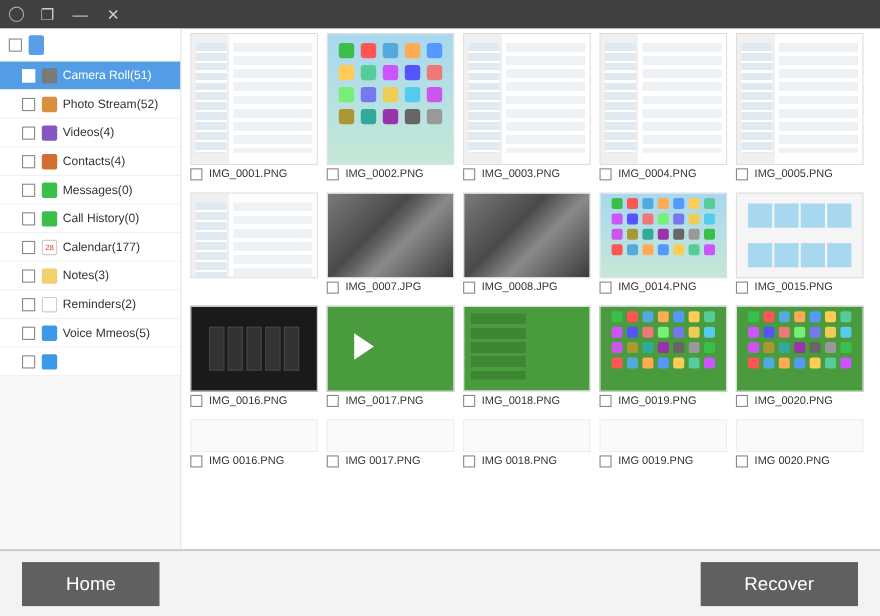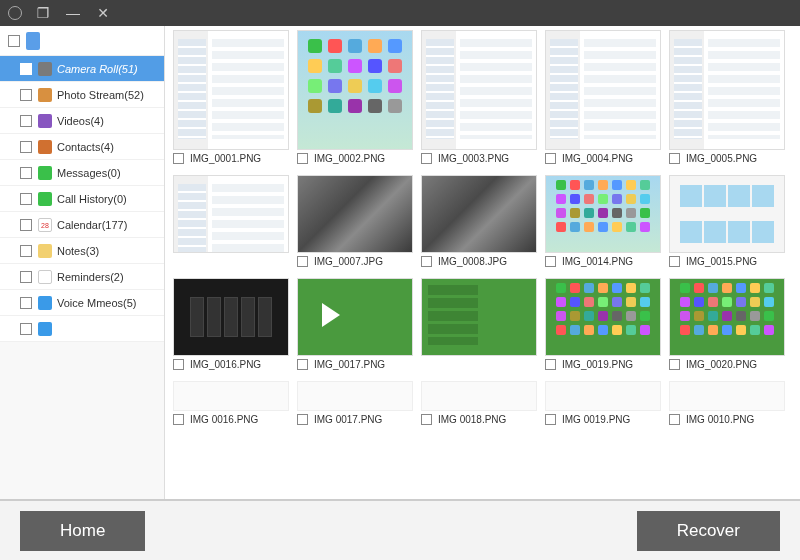--- a/index.html
+++ b/index.html
@@ -5,21 +5,21 @@
 * { margin: 0; padding: 0; box-sizing: border-box; font-family: Arial, sans-serif; }
 body { width: 800px; height: 560px; background: #fff; overflow: hidden; }
 .titlebar { height: 26px; background: #404040; display: flex; align-items: center; padding: 0 8px; color: #e0e0e0; font-size: 12px; }
 .titlebar .logo { width: 14px; height: 14px; border: 1.5px solid #aaa; border-radius: 50%; margin-right: 6px; }
 .titlebar .title { flex: 1; }
 .titlebar .win-btn { width: 30px; height: 26px; display: flex; align-items: center; justify-content: center; color: #ccc; font-size: 14px; cursor: pointer; }
 .main { display: flex; height: 474px; border-bottom: 1px solid #ccc; }
 .sidebar { width: 165px; background: #f8f8f8; border-right: 1px solid #ddd; overflow-y: auto; }
 .device-row { height: 30px; display: flex; align-items: center; padding: 0 8px; border-bottom: 1px solid #eee; background: #fff; }
 .cat-row { height: 26px; display: flex; align-items: center; padding: 0 8px 0 20px; font-size: 11px; color: #333; background: #fff; border-bottom: 1px solid #f0f0f0; cursor: pointer; }
-.cat-row.active { background: #529de6; color: #fff; font-style: italic; }
+.cat-row.active { background: #529de6; color: #fff; }
 .chk { width: 12px; height: 12px; border: 1px solid #888; background: #fff; margin-right: 6px; flex-shrink: 0; }
 .cat-row.active .chk { border-color: #fff; }
 .cat-icon { width: 14px; height: 14px; margin-right: 5px; border-radius: 2px; flex-shrink: 0; }
 .device-icon { width: 14px; height: 18px; background: #5a9ee8; border-radius: 2px; margin-right: 6px; }
 .content { flex: 1; overflow-y: auto; padding: 4px 8px; background: #fff; }
 .grid { display: flex; flex-wrap: wrap; gap: 8px; }
 .card { width: 116px; }
 .thumb { width: 116px; height: 120px; background: #f0f0f0; border: 1px solid #ddd; display: flex; align-items: center; justify-content: center; overflow: hidden; position: relative; }
 .card-short .thumb { height: 78px; }
 .card-tiny .thumb { height: 30px; background: #fafafa; border-color: #eee; }
@@ -269,20 +269,24 @@
           </div>
           <div class="label-row">
             <span class="chk"></span>
             <span>IMG_0017.PNG</span>
           </div>
         </div>
         <div class="card card-short">
           <div class="thumb">
             <div class="th-green2"></div>
           </div>
+          <div class="label-row">
+            <span class="chk"></span>
+            <span>IMG_0018.PNG</span>
+          </div>
         </div>
         <div class="card card-short">
           <div class="thumb th-green-home">
             <span class="app" style="background: rgb(58, 192, 74);"></span>
             <span class="app" style="background: rgb(255, 85, 85);"></span>
             <span class="app" style="background: rgb(85, 170, 221);"></span>
             <span class="app" style="background: rgb(255, 170, 85);"></span>
             <span class="app" style="background: rgb(85, 153, 255);"></span>
             <span class="app" style="background: rgb(255, 204, 85);"></span>
             <span class="app" style="background: rgb(85, 204, 153);"></span>
@@ -374,21 +378,21 @@
           <div class="thumb"></div>
           <div class="label-row">
             <span class="chk"></span>
             <span>IMG 0019.PNG</span>
           </div>
         </div>
         <div class="card card-tiny">
           <div class="thumb"></div>
           <div class="label-row">
             <span class="chk"></span>
-            <span>IMG 0010.PNG</span>
+            <span>IMG 0020.PNG</span>
           </div>
         </div>
       </div>
   </div>
 </div>
 
 <div class="footer">
   <button class="btn btn-home">Home</button>
   <div class="spacer"></div>
   <button class="btn">Recover</button>

